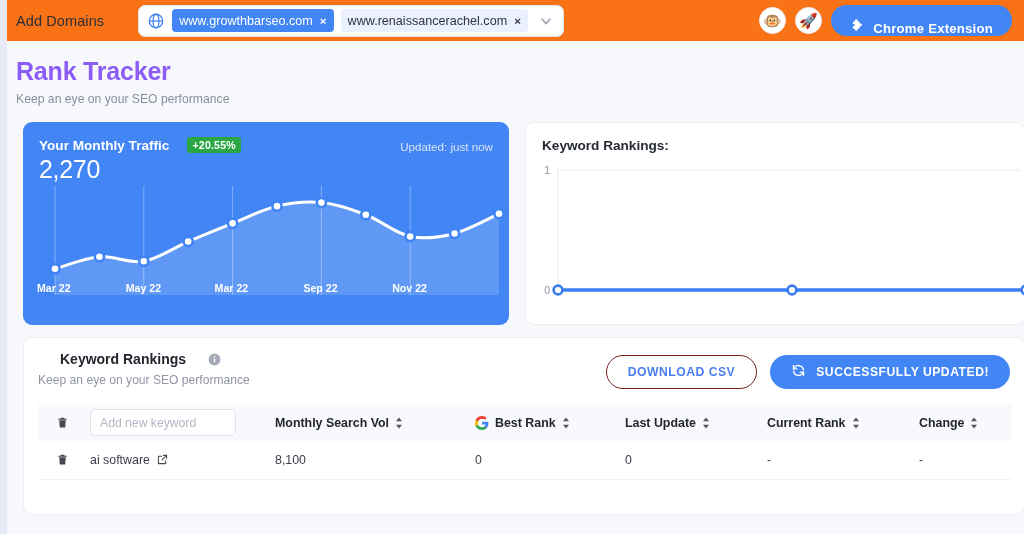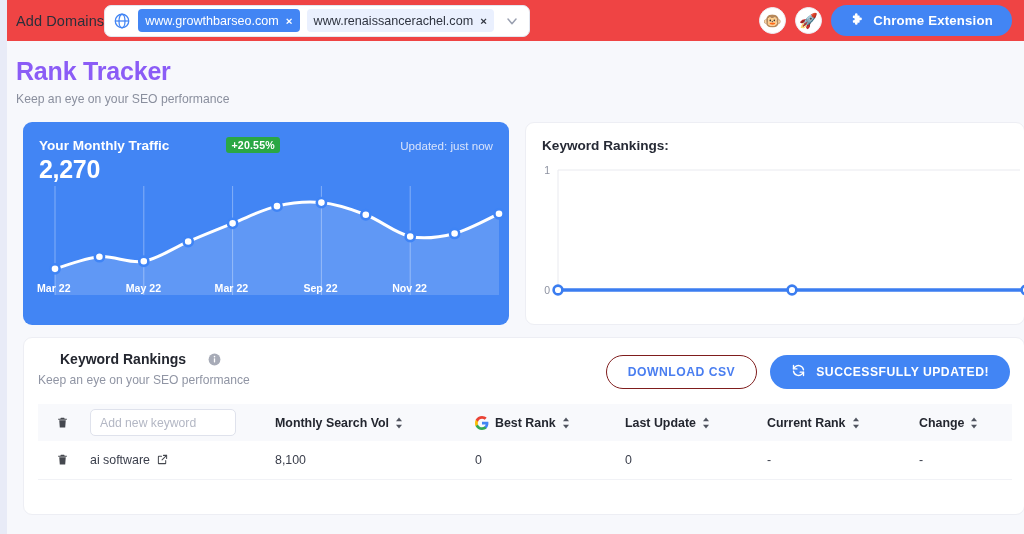--- a/index.html
+++ b/index.html
@@ -9,21 +9,21 @@
     background: #eef0f8;
     overflow: hidden;
   }
   .page { position: relative; width: 1024px; height: 534px; background: #eef0fa; }
   .left-rail { position: absolute; left: 0; top: 0; width: 7px; height: 534px; background: #e8ebf7; }
   .content { position: absolute; left: 7px; top: 0; width: 1017px; height: 534px; background: #f7f8fc; }
 
   
   .topbar {
     position: absolute; left: 0; top: 0; width: 1017px; height: 41px;
-    background: #ef4444; display: flex; align-items: center;
+    background: #f97316; display: flex; align-items: center; gap: 34px;
   }
   .add-domains-label {
     margin-left: 9px; font-size: 14.5px; color: #2b2f3a; letter-spacing: .1px;
   }
   .domain-box {
     height: 32px; border: 1px solid #e3e6ef; border-radius: 7px;
     background: #fff; display: flex; align-items: center; padding: 0 6px 0 8px; gap: 7px;
   }
   .globe-icon { width: 18px; height: 18px; display: block; }
   .pill {
@@ -35,42 +35,42 @@
   .pill .x { font-size: 11.5px; font-weight: bold; cursor: pointer; }
   .chev { width: 22px; height: 22px; display: flex; align-items: center; justify-content: center; }
   .topbar-right { margin-left: auto; display: flex; align-items: center; gap: 9px; padding-right: 12px; }
   .emoji-btn {
     width: 27px; height: 27px; border-radius: 50%; background: #fff;
     border: 1px solid #eceef5; display: flex; align-items: center; justify-content: center;
     font-size: 15px; line-height: 1;
   }
   .chrome-ext {
     height: 31px; border-radius: 16px; background: #4285f4; color: #fff;
-    display: flex; align-items: center; gap: 8px; padding: 0 19px;
+    display: flex; align-items: flex-end; gap: 8px; padding: 0 19px;
     font-size: 13.2px; font-weight: bold; letter-spacing: .2px;
   }
 
   
   .page-header { position: absolute; left: 9px; top: 57px; }
   .page-title { font-size: 25px; font-weight: bold; color: #8b5cf6; letter-spacing: -.2px; }
   .page-sub { margin-top: 6px; font-size: 12.2px; color: #8a8f9e; }
 
   
   .traffic-card {
     position: absolute; left: 16px; top: 122px; width: 486px; height: 203px;
     background: #4285f4; border-radius: 9px; overflow: hidden;
   }
-  .tc-row { display: flex; align-items: center; padding: 15px 16px 0 16px; gap: 39px; }
+  .tc-row { display: flex; align-items: flex-end; padding: 15px 16px 0 16px; }
   .tc-title { font-size: 13.6px; font-weight: bold; color: #fff; }
   .tc-badge {
     margin-left: 18px; background: #2aa744; color: #fff; font-size: 10.6px; font-weight: bold;
     padding: 2px 5px; border-radius: 3px; letter-spacing: .2px;
   }
   .tc-updated { margin-left: auto; font-size: 11.6px; color: #d8e3fb; }
-  .tc-value { padding: 2px 16px 0 16px; font-size: 25px; font-weight: bold; color: #fff; letter-spacing: -.3px; }
+  .tc-value { padding: 2px 16px 0 16px; font-size: 25px; font-weight: normal; color: #fff; letter-spacing: -.3px; }
   .tc-chart { position: absolute; left: 0; top: 58px; width: 486px; height: 145px; }
   .tc-xlabels { position: absolute; left: 0; top: 160px; width: 486px; height: 18px; }
   .tc-xlabel { position: absolute; font-size: 10.6px; font-weight: bold; color: #fff; }
 
   .rank-card {
     position: absolute; left: 518px; top: 122px; width: 500px; height: 203px;
     background: #fff; border: 1px solid #edeef4; border-radius: 9px; overflow: hidden;
   }
   .rc-title { padding: 15px 0 0 16px; font-size: 13.6px; font-weight: bold; color: #262a35; }
   .rc-chart { position: absolute; left: 0; top: 36px; width: 500px; height: 167px; }

